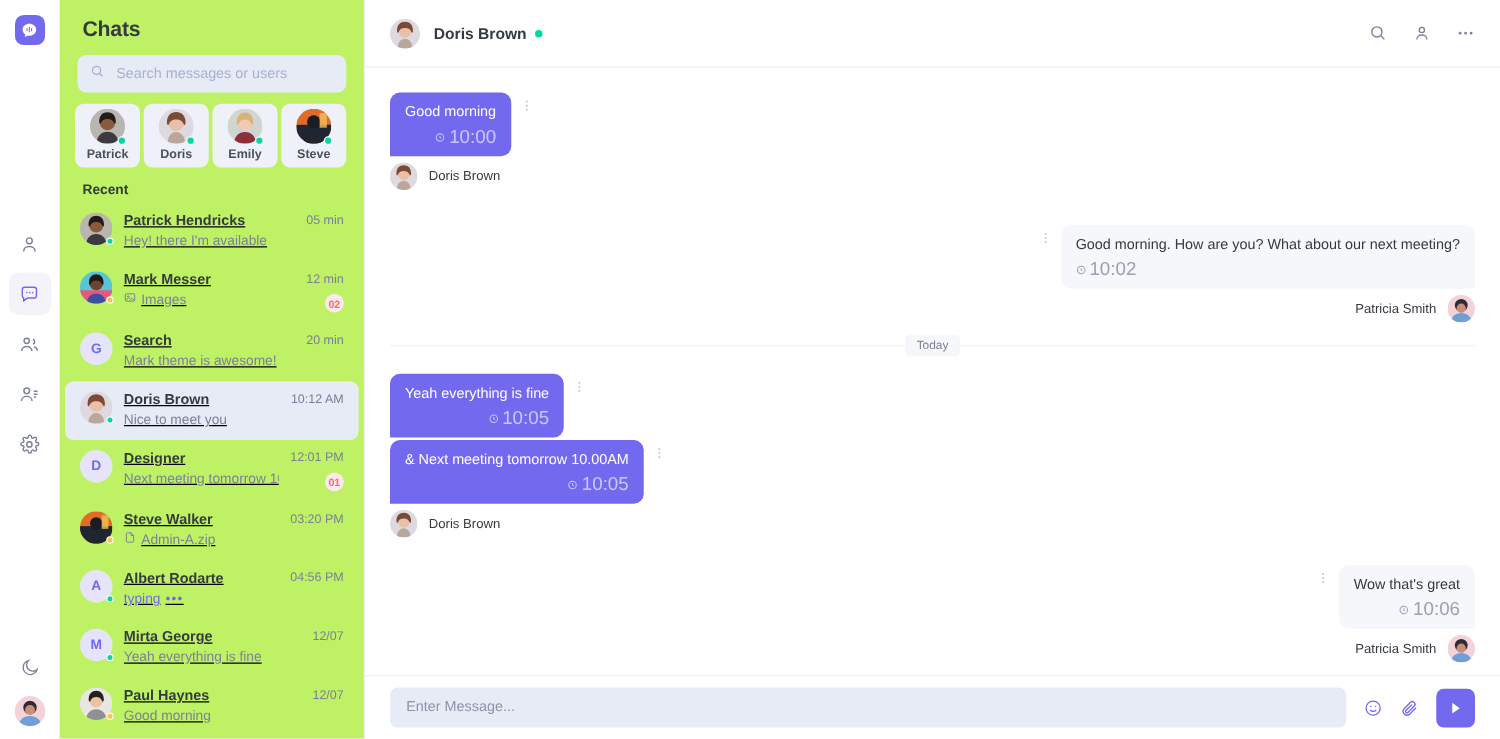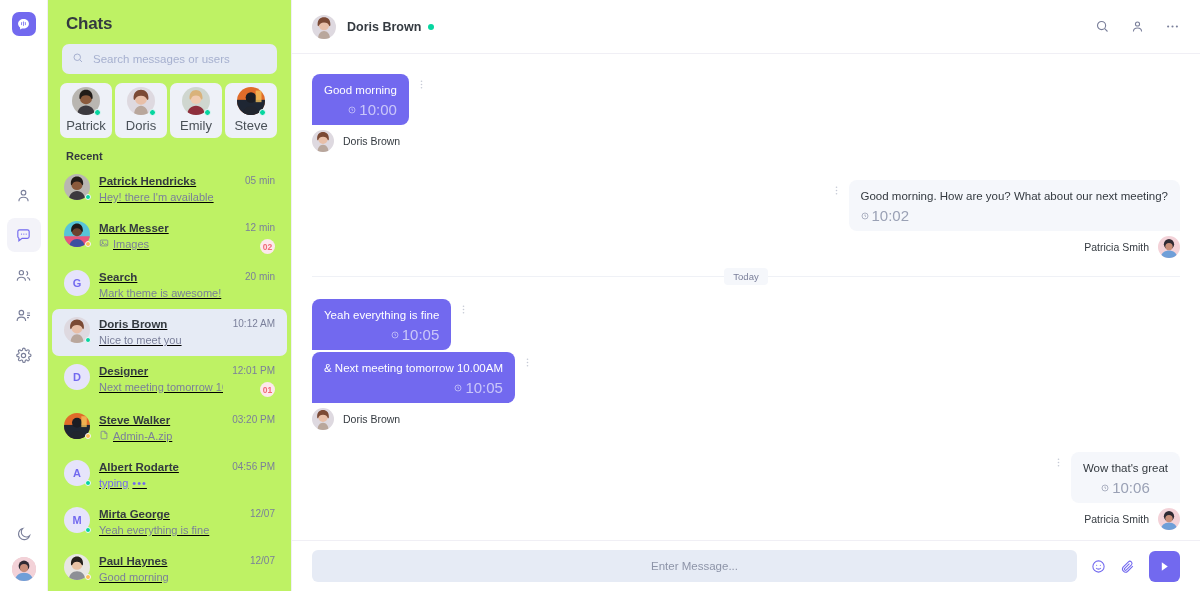--- a/index.html
+++ b/index.html
@@ -81,21 +81,21 @@
   .fav-av {
     width: 28px; height: 28px; border-radius: 50%;
     position: relative; overflow: visible;
   }
   .fav-av .img { width: 28px; height: 28px; border-radius: 50%; overflow: hidden; display:block; }
   .dot-on {
     position: absolute; right: -1px; bottom: -1px;
     width: 7px; height: 7px; border-radius: 50%;
     background: #06d6a0; border: 1.5px solid #f5f7fb;
   }
-  .fav-name { font-size: 13px; color: #495057; font-weight: 400; }
+  .fav-name { font-size: 10px; color: #495057; font-weight: 700; }
 
   .recent-label {
     font-size: 11px; font-weight: 700; color: #343a40;
     padding: 8px 18px 4px 18px;
   }
   .chat-list { flex: 1; overflow: hidden; padding: 0 4px; }
   .chat-item {
     display: flex; align-items: flex-start; gap: 9px;
     padding: 8px 12px; border-radius: 7px; cursor: pointer;
     min-height: 47px;
@@ -201,21 +201,21 @@
   
   .composer {
     flex: 0 0 51px; height: 51px;
     border-top: 1px solid #f0eff5;
     display: flex; align-items: center; gap: 14px;
     padding: 0 20px;
   }
   .composer-input {
     flex: 1; height: 32px; background: #e6ebf5; border-radius: 6px;
     border: none; outline: none; padding: 0 13px;
-    font-family: "Liberation Sans", sans-serif; font-size: 11.5px; color: #495057; text-align: center;
+    font-family: "Liberation Sans", sans-serif; font-size: 11.5px; color: #495057;
   }
   .composer-input::placeholder { color: #8d94a8; }
   .cbtn { color: #7269ef; cursor: pointer; display: flex; }
   .send {
     width: 31px; height: 31px; border-radius: 6px; background: #7269ef;
     display: flex; align-items: center; justify-content: center;
     color: #fff; cursor: pointer; border: none;
   }
 
   
@@ -726,21 +726,21 @@
           <div class="bubble-line">
             <div class="dots3">
               <svg width="11" height="13" viewBox="0 0 24 24" fill="currentColor">
                   <circle cx="12" cy="5" r="1.8"></circle>
                   <circle cx="12" cy="12" r="1.8"></circle>
                   <circle cx="12" cy="19" r="1.8"></circle>
                 </svg>
             </div>
             <div class="bubble in">
               <div class="txt">Wow that's great</div>
-              <div class="meta" style="justify-content:center;">
+              <div class="meta" style="justify-content:flex-end;">
                 <svg width="8" height="8" viewBox="0 0 24 24" fill="none" stroke="currentColor" stroke-width="2.4">
                     <circle cx="12" cy="12" r="9"></circle>
                     <path d="M12 7.5V12l3 2"></path>
                   </svg>
                 <span>10:06</span>
               </div>
             </div>
           </div>
           <div class="sender out">
             <span>Patricia Smith</span>

